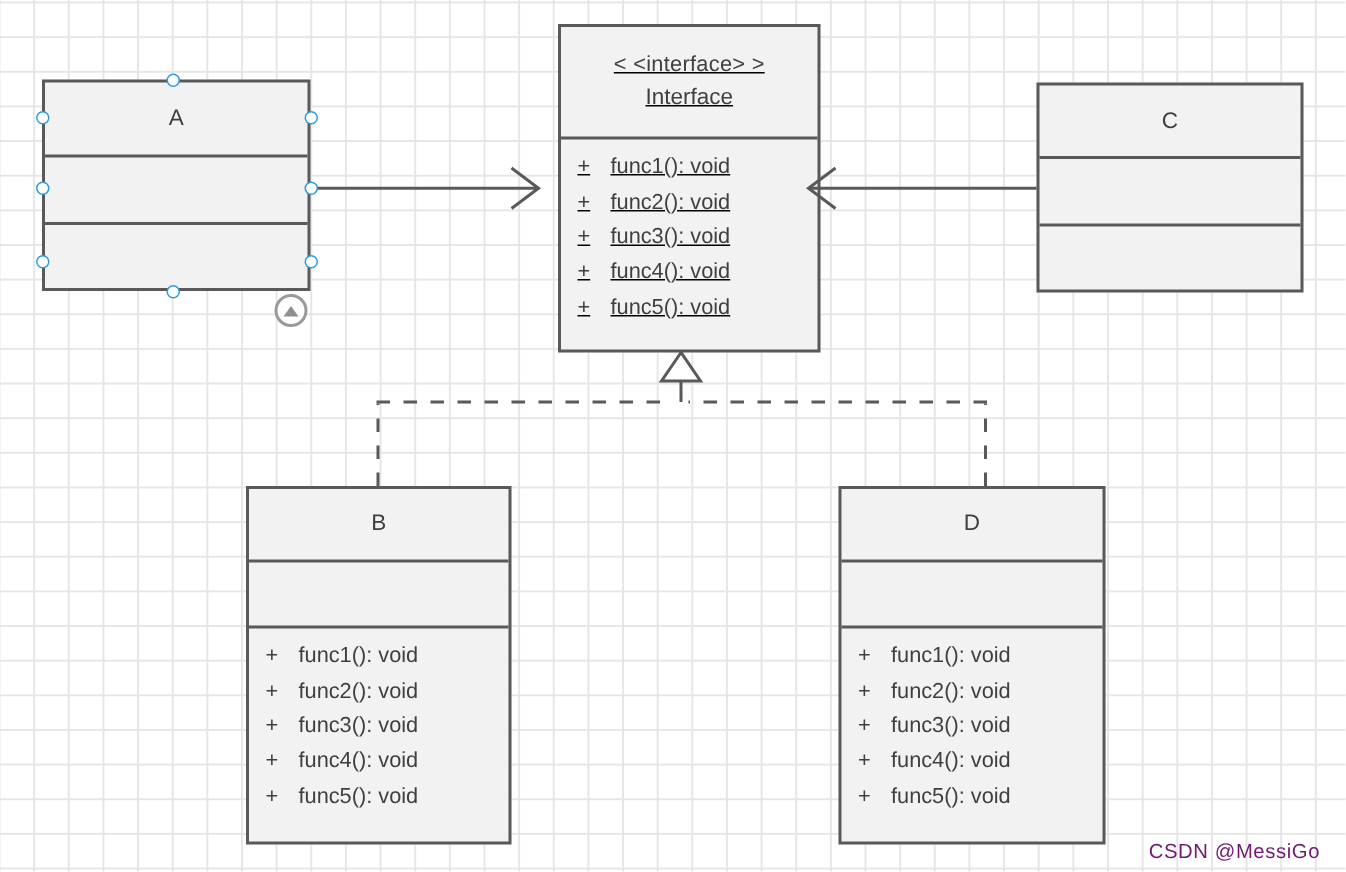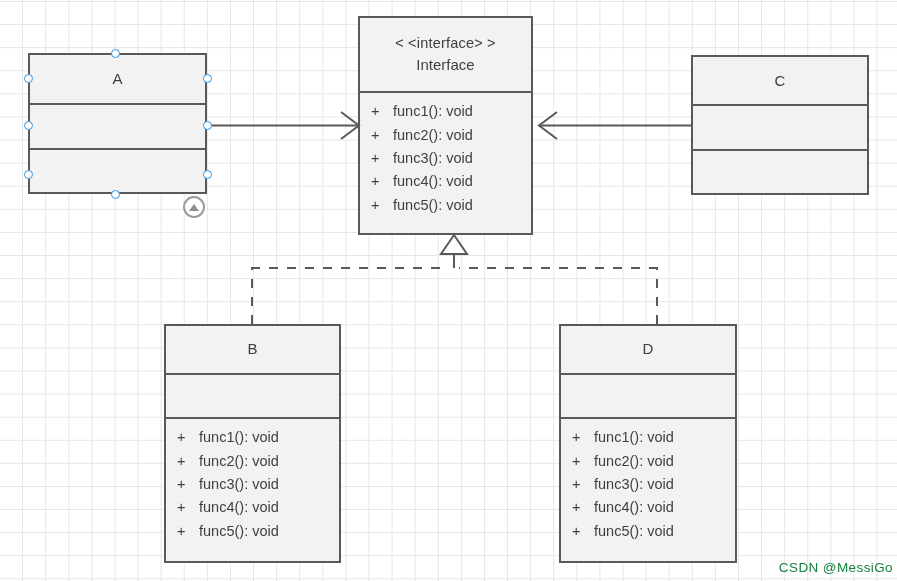--- a/index.html
+++ b/index.html
@@ -101,22 +101,22 @@
   }
 
   svg.edges{
     position:absolute;left:0;top:0;
     width:897px;height:581px;
     z-index:20;
     pointer-events:none;
   }
   .watermark{
     position:absolute;
-    right:4px;bottom:6px;
-    color:#15803d;
+    right:17px;bottom:6px;
+    color:#701a75;
     font-size:13.5px;
     letter-spacing:0.4px;
     z-index:50;
   }
 </style>
 </head>
 <body>
 
 <div id="canvas" style="background-color: rgb(255, 255, 255);"></div>
 
@@ -147,21 +147,21 @@
 </svg>
 
 <div id="classes-layer">
     <div class="uml-class" style="left: 28px; top: 53px; width: 179px; height: 141px;">
       <div class="compartment cls-name" style="height: 49px;">
         <div>A</div>
       </div>
       <div class="compartment empty-comp" style="height: 45px;"></div>
       <div class="compartment methods" style="height: 45px;"></div>
     </div>
-    <div class="uml-class" style="left: 358px; top: 16px; width: 175px; height: 219px;">
+    <div class="uml-class" style="left: 372px; top: 16px; width: 175px; height: 219px; text-decoration: underline;">
       <div class="compartment cls-name" style="height: 74px;">
         <div class="stereotype">&lt; &lt;interface&gt; &gt;</div>
         <div>Interface</div>
       </div>
       <div class="compartment methods" style="height: 143px;">
         <div class="m-row">
           <span class="m-vis">+</span>
           <span class="m-sig">func1(): void</span>
         </div>
         <div class="m-row">

